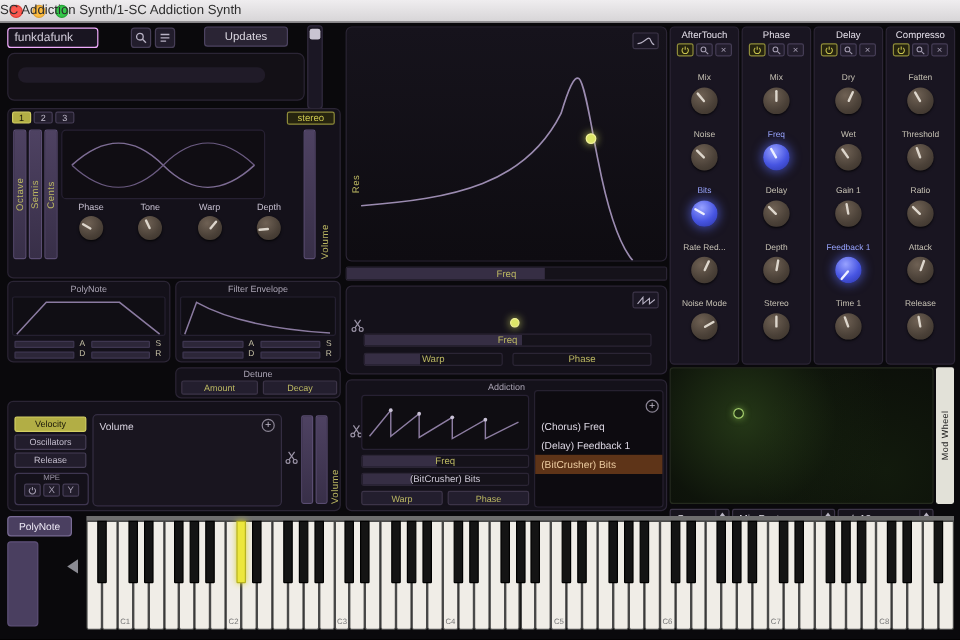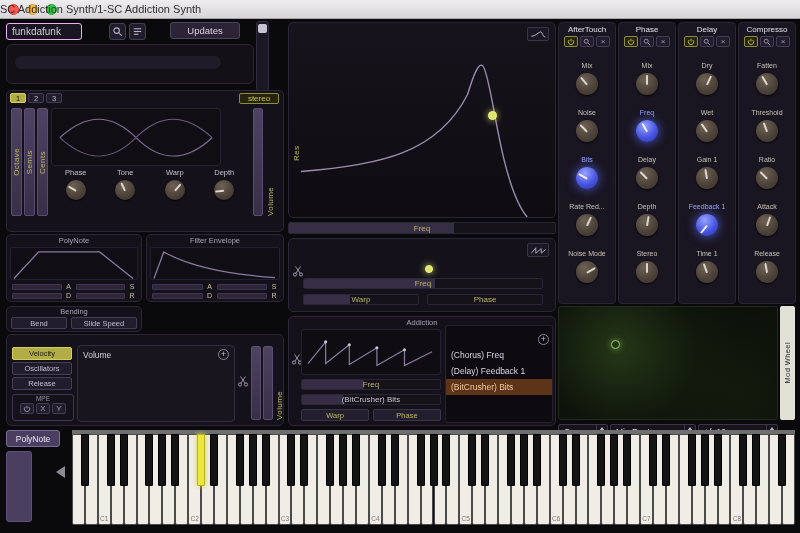--- a/index.html
+++ b/index.html
@@ -236,26 +236,26 @@
       </div>
       <div class="env-row">
         <span class="mini-bar"></span>
         <span class="env-letter">D</span>
         <span class="mini-bar"></span>
         <span class="env-letter">R</span>
       </div>
     </div>
   </div>
 
-  <div class="panel" style="left:6px;top:306px;width:136px;height:26px;">
-    <div class="ptitle" style="line-height:9px">Bending</div>
-    <button class="btn" style="left:4px;top:10px;width:56px;height:12px;">Bend</button>
-    <button class="btn" style="left:64px;top:10px;width:66px;height:12px;">Slide Speed</button>
-  </div>
-
+
+  <div class="panel" style="left:146px;top:306px;width:138px;height:26px;">
+    <div class="ptitle" style="line-height:9px">Detune</div>
+    <div class="dbar" style="left:4px;top:10px;width:64px;height:12px;line-height:11px;">Amount</div>
+    <div class="dbar" style="left:72px;top:10px;width:62px;height:12px;line-height:11px;">Decay</div>
+  </div>
 
   <div class="panel" style="left:6px;top:334px;width:278px;height:92px;">
     <button class="btn olive" style="left:5px;top:12px;width:60px;height:13px;line-height:12px;">Velocity</button>
     <button class="btn" style="left:5px;top:27px;width:60px;height:13px;line-height:12px;">Oscillators</button>
     <button class="btn" style="left:5px;top:42px;width:60px;height:13px;line-height:12px;">Release</button>
     <div class="mpe-box" style="left:5px;top:59px;width:62px;height:27px;">
       <div class="mpe-label">MPE</div>
       <div class="mpe-btns">
         <button class="fx-ic">
           <svg viewBox="0 0 10 10" width="8" height="8">

